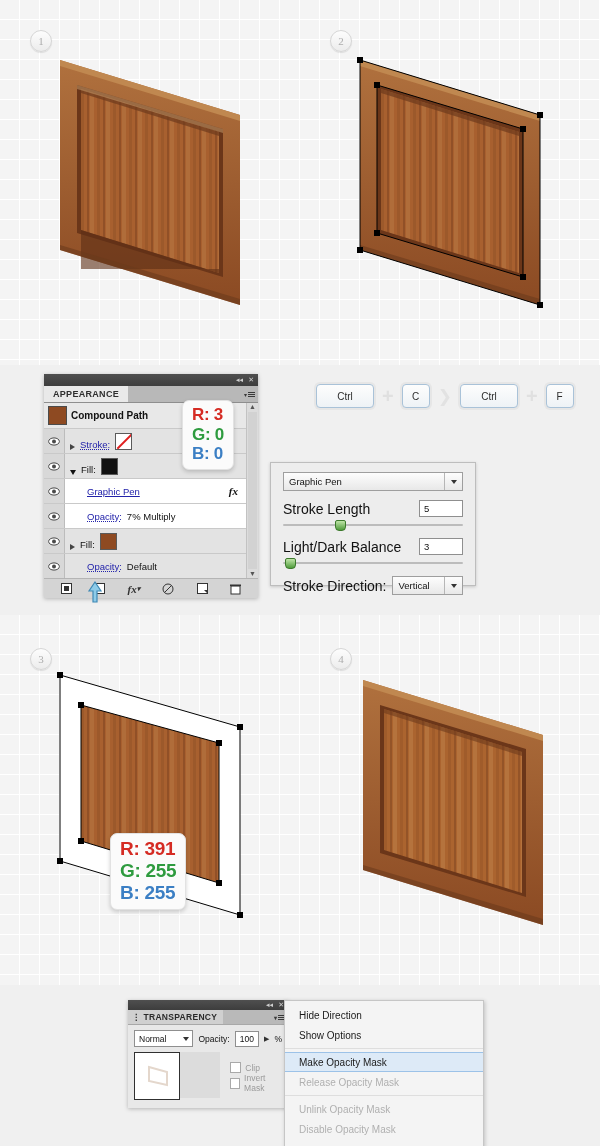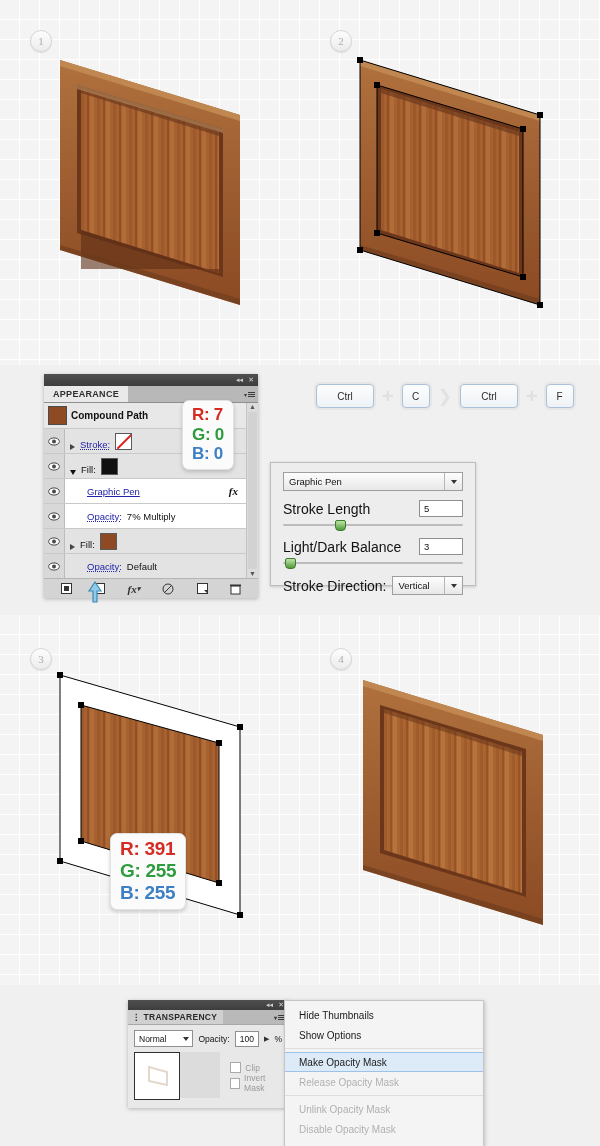--- a/index.html
+++ b/index.html
@@ -422,21 +422,21 @@
   </div>
 </div>
 
 <div class="cursor" style="left:86px;top:580px;">
   <svg width="18" height="24" viewBox="0 0 18 24">
     <path d="M9 2 L15 11 L11 11 L11 22 L7 22 L7 11 L3 11 Z" fill="#8ecbe8" stroke="#3f89b5" stroke-width="1.2"></path>
   </svg>
 </div>
 
 <div class="rgbtip tip-small" style="left:182px;top:400px;">
-  <div class="r">R: 7</div>
+  <div class="r">R: 3</div>
   <div class="g">G: 0</div>
   <div class="b">B: 0</div>
 </div>
 
 <div id="keys">
   <span class="key wide">Ctrl</span>
   <span class="plus">+</span>
   <span class="key narrow">C</span>
   <span class="arrowsep">❯</span>
   <span class="key wide">Ctrl</span>
@@ -595,21 +595,21 @@
       </span>
       <span class="chk">
         <span class="chkbox"></span>
         <span>Invert Mask</span>
       </span>
     </span>
   </div>
 </div>
 
 <div id="ctxmenu">
-  <div class="mi">Hide Thumbnails</div>
+  <div class="mi">Hide Direction</div>
   <div class="mi">Show Options</div>
   <div class="msep"></div>
   <div class="mi sel">Make Opacity Mask</div>
   <div class="mi dis">Release Opacity Mask</div>
   <div class="msep"></div>
   <div class="mi dis">Unlink Opacity Mask</div>
   <div class="mi dis">Disable Opacity Mask</div>
 </div>
 
 </body></html>

